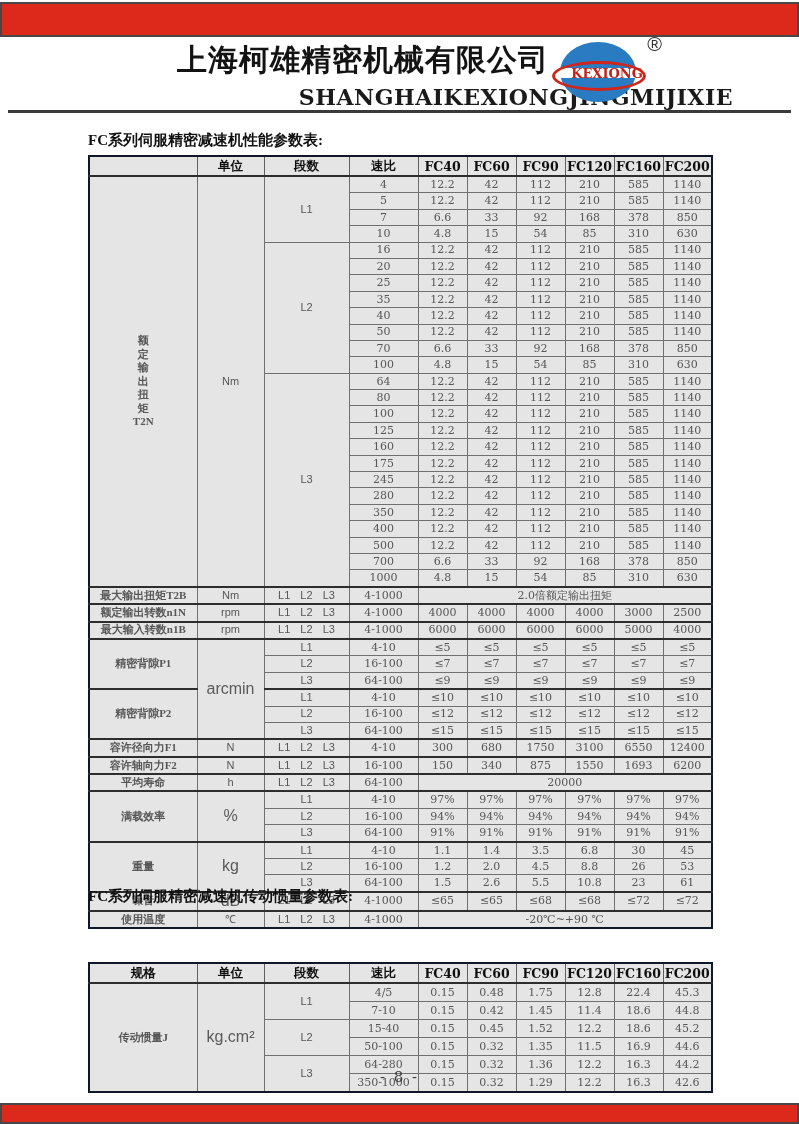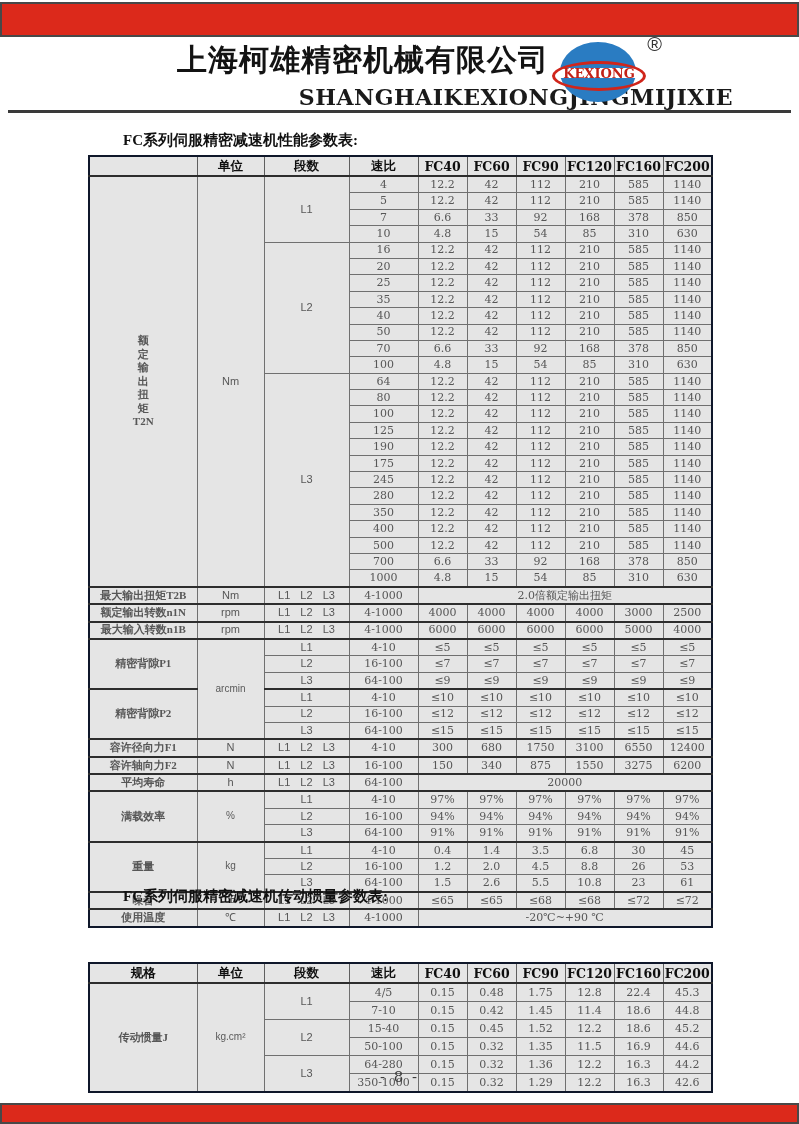--- a/index.html
+++ b/index.html
@@ -14,42 +14,42 @@
               font-weight:bold;font-size:30px;color:#131313;letter-spacing:1px;}
   .company-en{position:absolute;top:84px;left:0;width:100%;box-sizing:border-box;
               padding-right:66px;text-align:right;font-family:"DejaVu Serif",serif;
               font-weight:bold;font-size:22px;color:#1a1a1a;letter-spacing:0.5px;}
   .rule{position:absolute;top:110px;left:8px;width:783px;height:3px;background:#3a3a3a;}
   .logo{position:absolute;left:552px;top:41px;width:96px;height:62px;}
   .globe{position:absolute;left:8px;top:1px;width:76px;height:60px;border-radius:50%;
          background:linear-gradient(#2a7cc2 0 44%,#ffffff 44% 60%,#2a7cc2 60% 100%);}
   .ring{position:absolute;left:0;top:20px;width:88px;height:24px;border:3px solid #d0251b;
         border-radius:50%;}
-  .logo-text{position:absolute;left:0;top:25px;width:94px;text-align:center;
+  .logo-text{position:absolute;left:8px;top:25px;width:94px;text-align:center;
              font-family:"DejaVu Serif",serif;font-weight:bold;font-size:13px;color:#c32117;}
   .reg{position:absolute;right:-14px;top:-8px;font-size:20px;color:#333;}
   .sec-title{position:absolute;left:88px;font-weight:bold;font-size:15px;color:#111;
-             font-family:"Liberation Serif",serif;margin-left:35px;}
+             font-family:"Liberation Serif",serif;}
   .sec-title.t1{top:131px;}
   .sec-title.t2{top:887px;}
   table.spec{border-collapse:collapse;table-layout:fixed;position:absolute;left:88px;
              border:2px solid #0f172a;font-family:"DejaVu Serif",serif;background:#e5e5e5;}
   table#table1{top:155px;}
   table#table2{top:962px;}
   table.spec th{border:1px solid #5f5f5f;border-bottom:2px solid #2d2d2d;height:18px;
                 font-size:12.5px;color:#0f0f0f;font-weight:bold;text-align:center;
                 white-space:nowrap;overflow:hidden;padding:0;}
   table.spec td{border:1px solid #707070;height:15.4px;font-size:11px;color:#575757;
                 text-align:center;white-space:nowrap;overflow:hidden;padding:0;line-height:1.05;}
   table#table2 td{height:17px;}
   tr.hb td{border-top:2px solid #2d2d2d;}
   td.lab{font-weight:bold;color:#121212;font-size:12px;font-family:"Liberation Serif",serif;}
   td.vert div{line-height:13.5px;}
   td.unit{color:#2e2e2e;font-family:"Liberation Sans",sans-serif;font-size:11.5px;}
-  td.unit.small{font-size:10px;color:#5a5a5a;}
+  td.unit.small{font-size:16px;color:#5a5a5a;}
   td.stage{color:#525252;font-family:"Liberation Sans",sans-serif;font-size:11.5px;word-spacing:7px;}
   td.spanv{color:#3f3f3f;}
   .pagenum{position:absolute;top:1068px;left:0;width:100%;text-align:center;
            font-size:15px;color:#3c3c3c;letter-spacing:2px;font-family:"DejaVu Serif",serif;}
 </style>
 </head>
 <body>
 
 <div class="page">
   <div class="banner top"></div>
@@ -246,21 +246,21 @@
         <tr>
           <td>125</td>
           <td>12.2</td>
           <td>42</td>
           <td>112</td>
           <td>210</td>
           <td>585</td>
           <td>1140</td>
         </tr>
         <tr>
-          <td>190</td>
+          <td>160</td>
           <td>12.2</td>
           <td>42</td>
           <td>112</td>
           <td>210</td>
           <td>585</td>
           <td>1140</td>
         </tr>
         <tr>
           <td>175</td>
           <td>12.2</td>
@@ -441,21 +441,21 @@
         </tr>
         <tr class="hb">
           <td class="lab">容许轴向力F2</td>
           <td class="unit">N</td>
           <td class="stage">L1 L2 L3</td>
           <td>16-100</td>
           <td>150</td>
           <td>340</td>
           <td>875</td>
           <td>1550</td>
-          <td>3275</td>
+          <td>1693</td>
           <td>6200</td>
         </tr>
         <tr class="hb">
           <td class="lab">平均寿命</td>
           <td class="unit">h</td>
           <td class="stage">L1 L2 L3</td>
           <td>64-100</td>
           <td colspan="6" class="spanv">20000</td>
         </tr>
         <tr class="hb">
@@ -488,21 +488,21 @@
           <td>91%</td>
           <td>91%</td>
           <td>91%</td>
           <td>91%</td>
         </tr>
         <tr class="hb">
           <td rowspan="3" class="lab">重量</td>
           <td rowspan="3" class="unit small">kg</td>
           <td class="stage">L1</td>
           <td>4-10</td>
-          <td>0.4</td>
+          <td>1.1</td>
           <td>1.4</td>
           <td>3.5</td>
           <td>6.8</td>
           <td>30</td>
           <td>45</td>
         </tr>
         <tr>
           <td class="stage">L2</td>
           <td>16-100</td>
           <td>1.2</td>

